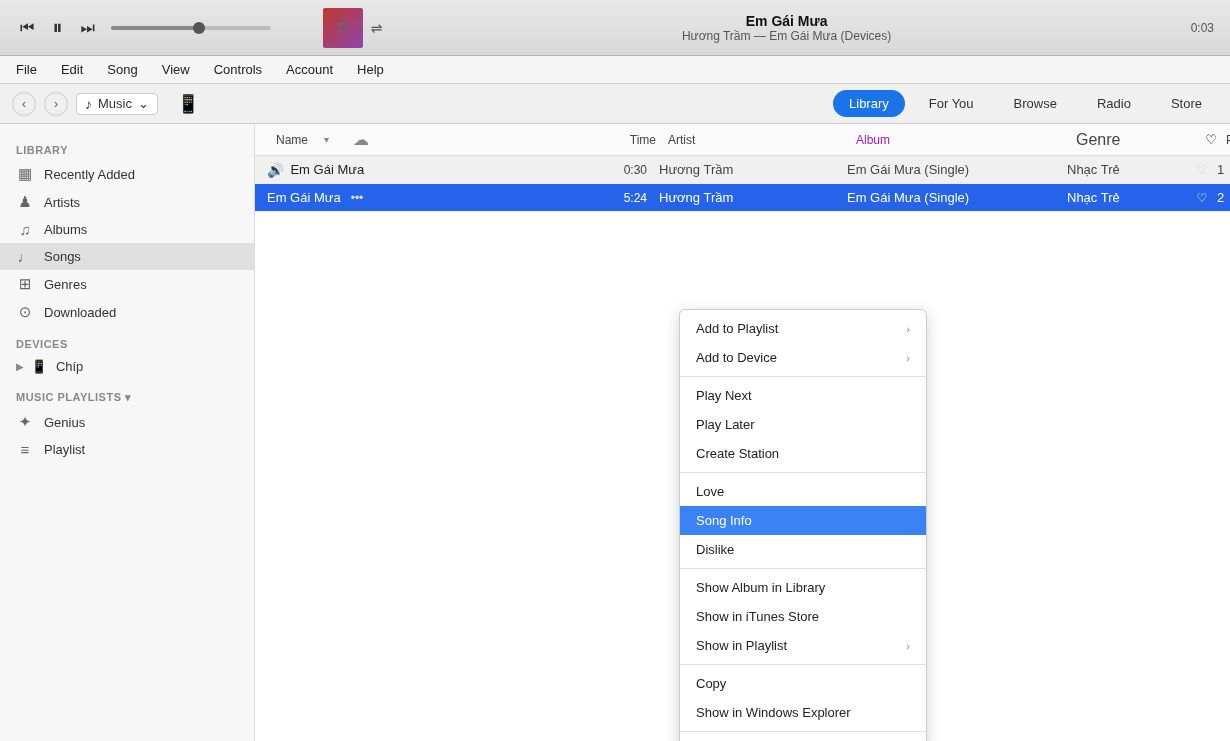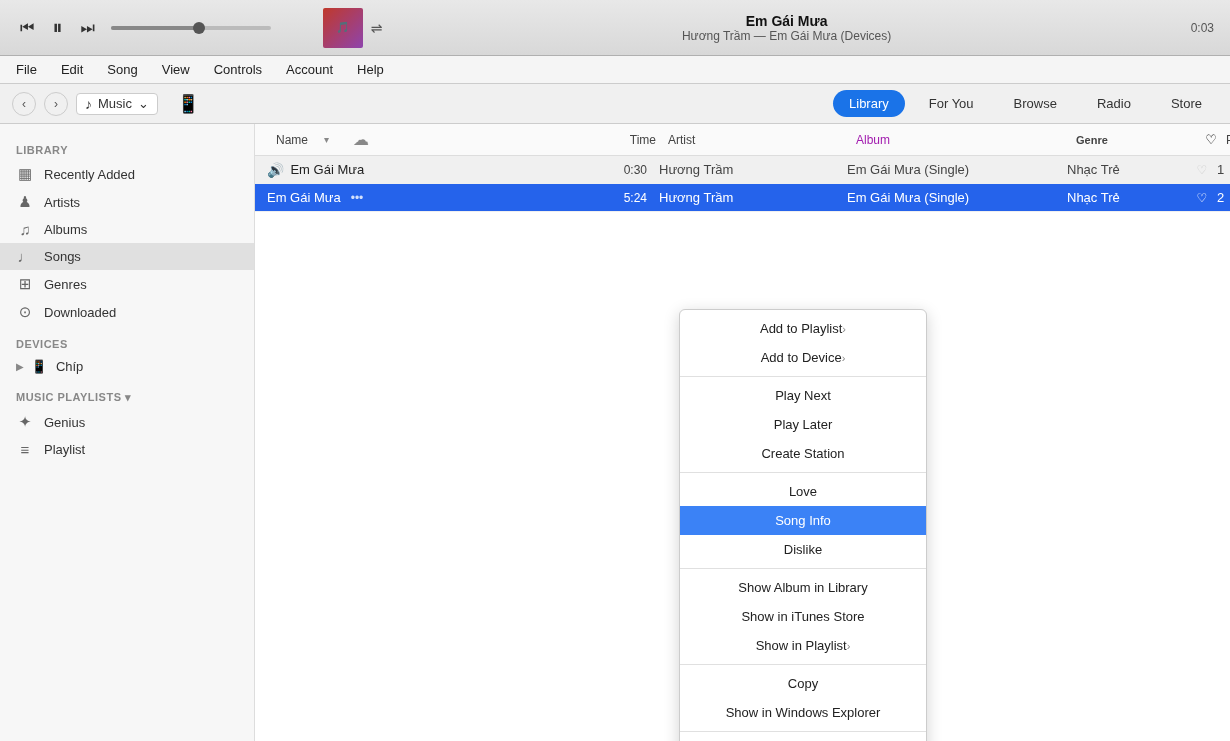--- a/index.html
+++ b/index.html
@@ -85,21 +85,21 @@
       align-items: center;
       padding: 0 12px;
       height: 32px;
       border-bottom: 1px solid #ddd;
       background: #fafafa;
     }
     .col-name { flex: 0 0 320px; font-size: 12px; color: #444; font-weight: 500; display: flex; align-items: center; gap: 16px; margin-left: 9px; }
     .col-time { flex: 0 0 60px; font-size: 12px; color: #444; font-weight: 500; text-align: right; }
     .col-artist { flex: 0 0 200px; font-size: 12px; color: #444; font-weight: 500; padding-left: 12px; }
     .col-album { flex: 0 0 220px; font-size: 12px; color: #a21caf; font-weight: 500; }
-    .col-genre { flex: 0 0 120px; font-size: 11px; color: #444; font-weight: 700; }
+    .col-genre { flex: 0 0 120px; font-size: 16px; color: #444; font-weight: 400; }
     .col-heart { flex: 0 0 30px; text-align: center; }
     .col-plays { flex: 1; font-size: 12px; color: #444; font-weight: 500; text-align: right; padding-right: 12px; }
 
     
     .track-row { display: flex; align-items: center; padding: 0 12px; height: 28px; border-bottom: 1px solid #f0f0f0; }
     .track-row.playing { background: #f0f0f0; }
     .track-row.selected { background: #2563eb; color: white; }
     .track-row.selected .cell { color: white !important; }
     .cell { font-size: 13px; color: #222; overflow: hidden; text-overflow: ellipsis; white-space: nowrap; }
     .cell-name { flex: 0 0 320px; display: flex; align-items: center; gap: 6px; }
@@ -121,21 +121,21 @@
       background: white;
       border: 1px solid #ccc;
       border-radius: 6px;
       box-shadow: 0 4px 16px rgba(0,0,0,0.18);
       padding: 4px 0;
       z-index: 100;
     }
     .ctx-item {
       display: flex;
       align-items: center;
-      justify-content: center;
+      justify-content: space-between;
       padding: 7px 16px;
       font-size: 13px;
       color: #222;
       cursor: pointer;
     }
     .ctx-item.highlighted { background: #3b82f6; color: white; }
     .ctx-separator { height: 1px; background: #e0e0e0; margin: 4px 0; }
     .ctx-arrow { font-size: 11px; color: #888; }
 
     #sort-arrow { font-size: 10px; color: #888; }

